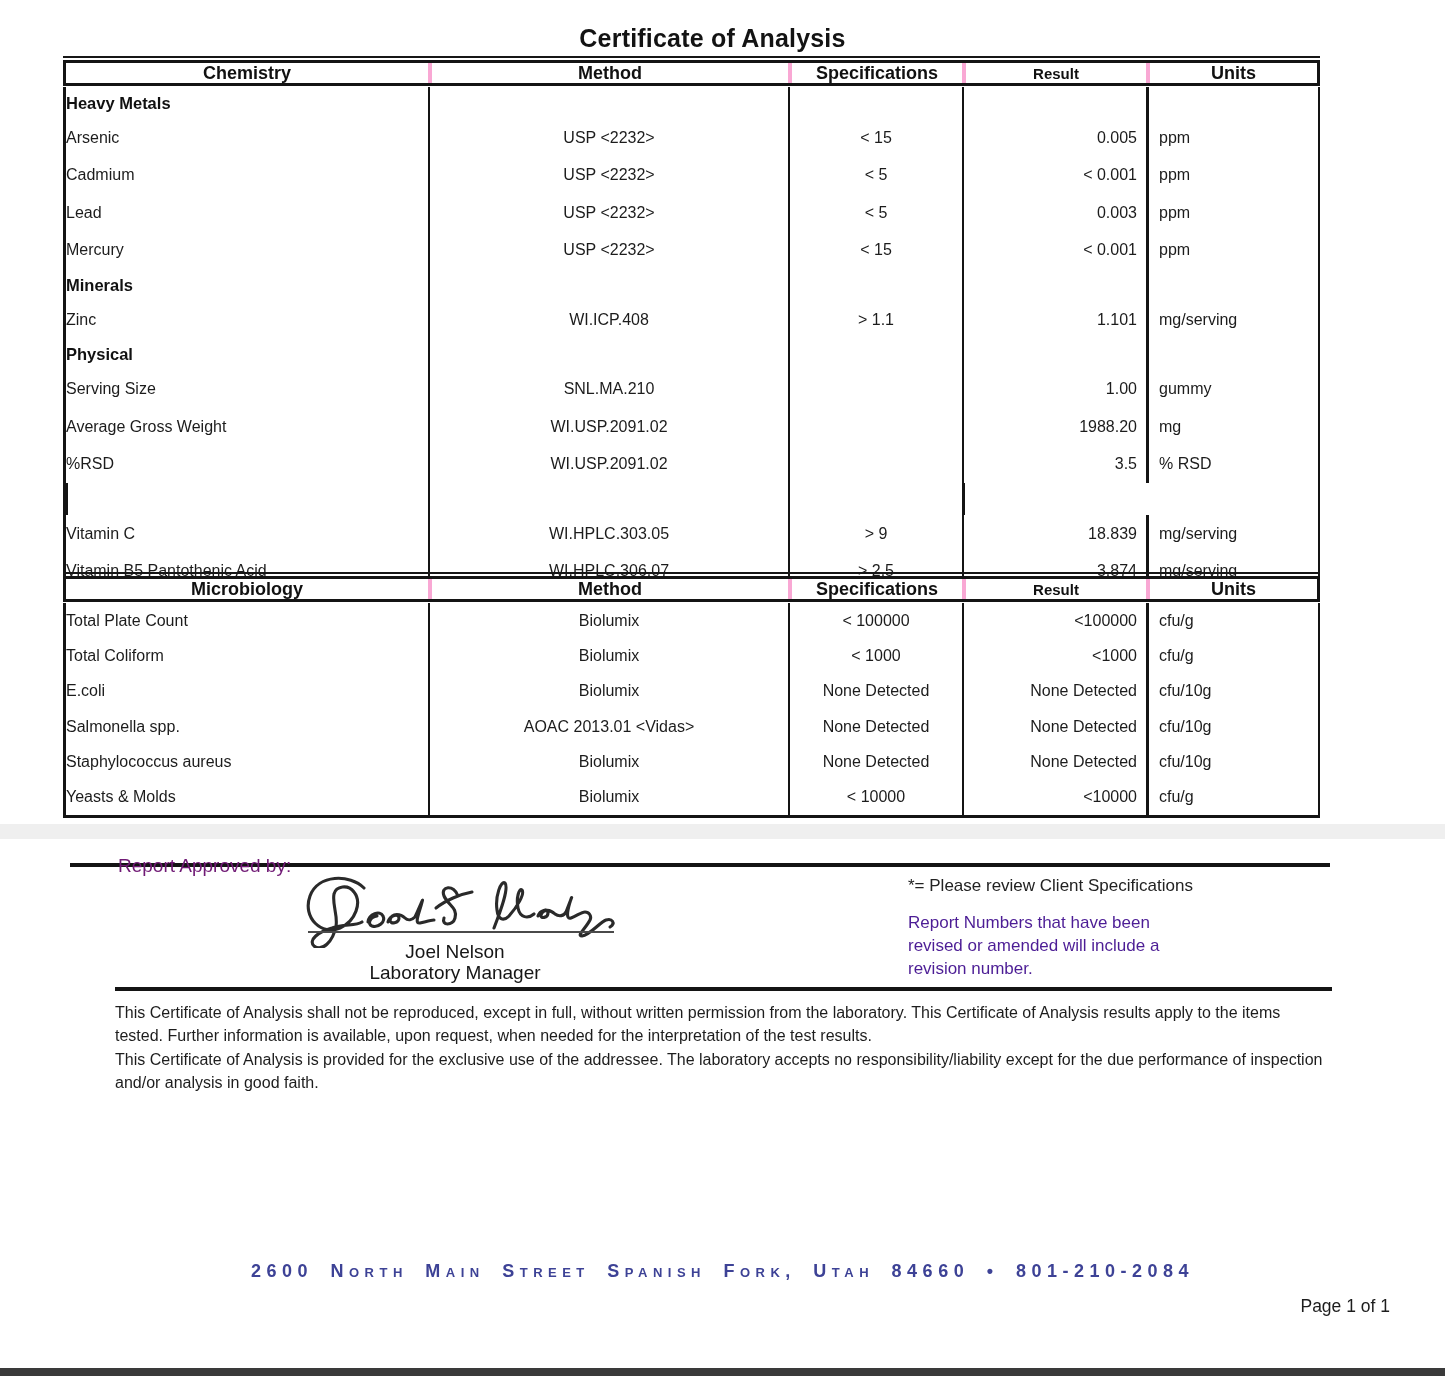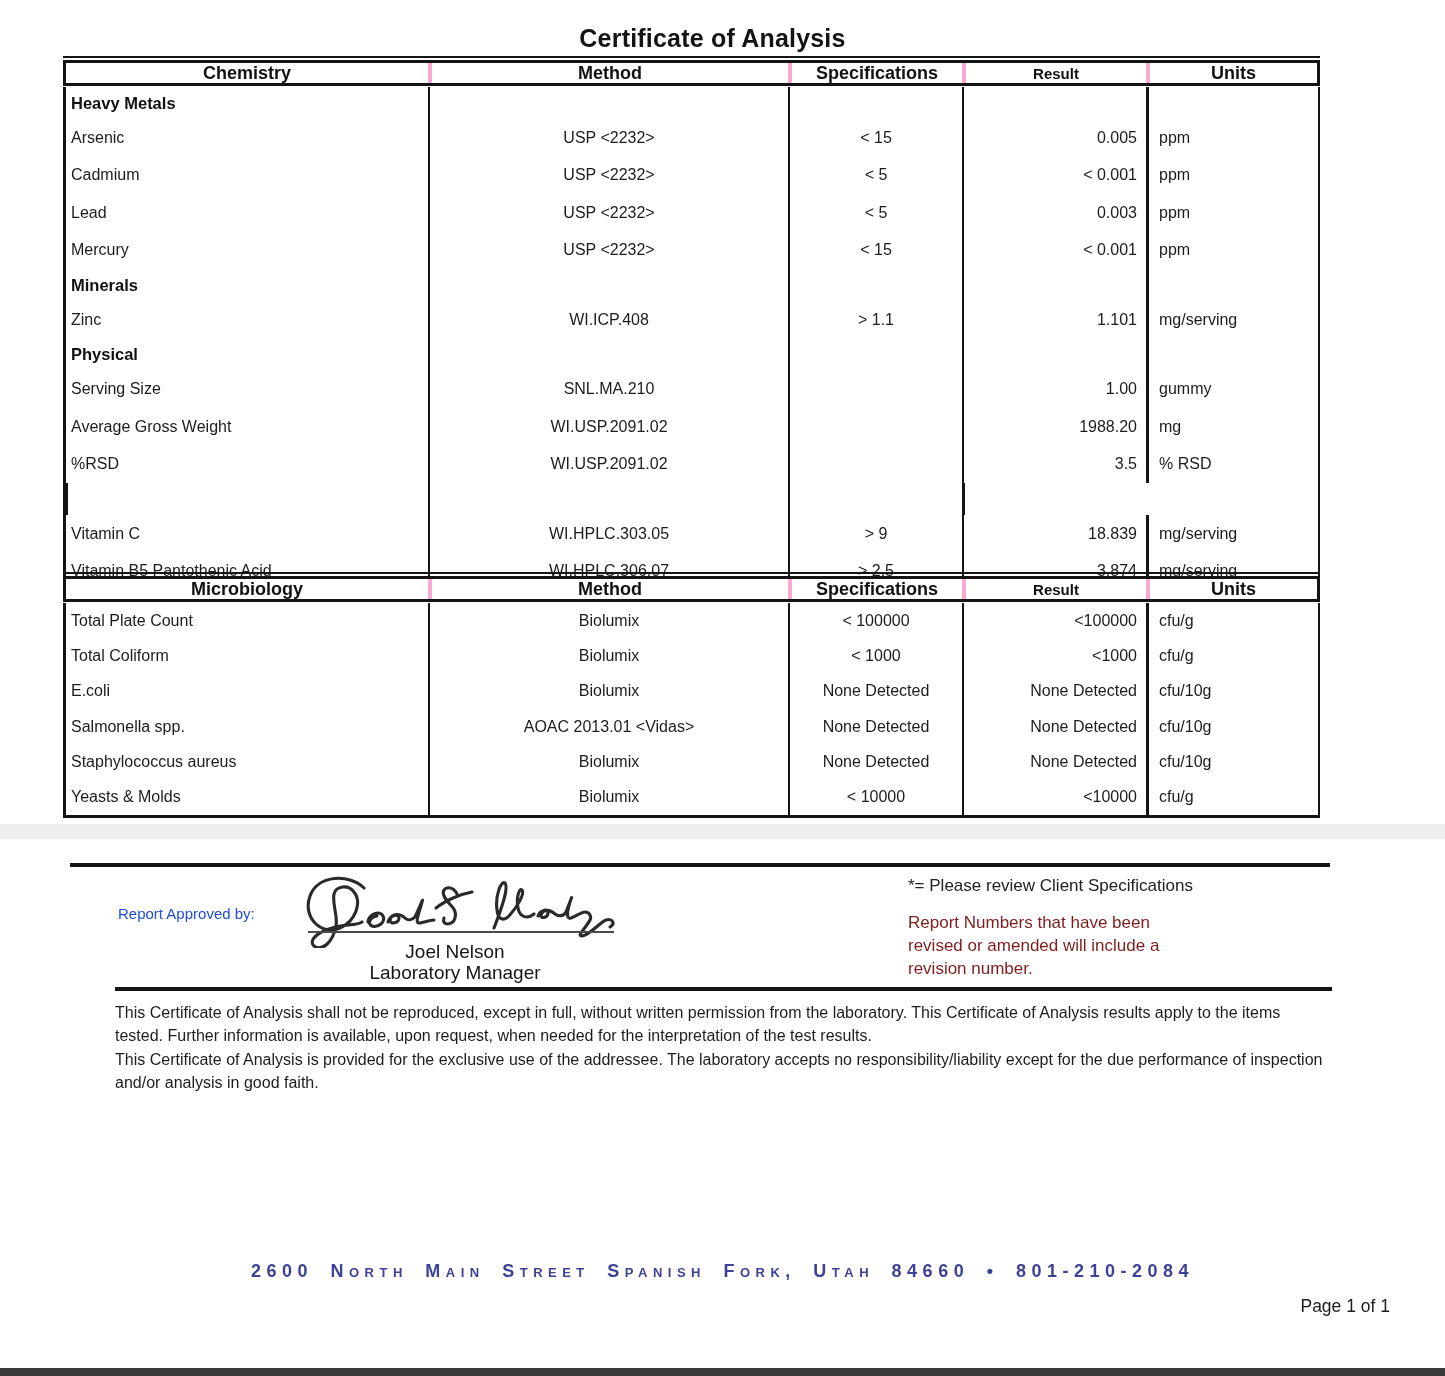--- a/index.html
+++ b/index.html
@@ -21,39 +21,39 @@
   .hc.hc-result{font-size:15px;}
   .tbody{border-left:3px solid #141414;border-right:2px solid #141414;border-bottom:3px solid #141414;
          box-sizing:border-box;margin-top:1px;background:#fff;}
   .row{display:grid;grid-template-columns:var(--cols);}
   .t1 .row-s{height:32px;}
   .t1 .row-d{height:37.5px;}
   .t2 .row-d{height:35.3px;}
   .c{display:flex;align-items:center;font-size:16px;box-sizing:border-box;min-width:0;white-space:nowrap;}
   .c2,.c3{justify-content:center;}
   .c4{justify-content:flex-end;padding-right:9px;}
-  .c1{padding-left:5px;}
+  .c1{}
   .c5{padding-left:10px;}
   .c2,.c3,.c4{border-left:2px solid #141414;}
   .c5{border-left:3px solid #141414;}
   .c1.sec{font-weight:bold;font-size:16.5px;color:#111;}
 
   .grayband{position:absolute;left:0;top:824px;width:100%;height:15px;background:#efefef;}
 
   
   .rule{position:absolute;background:#141414;height:4px;}
   .rule1{left:70px;top:863px;width:1260px;}
   .rule2{left:115px;top:987px;width:1217px;}
-  .approved-label{position:absolute;left:118px;top:905px;font-size:15px;color:#1d4ed8;}
+  .approved-label{position:absolute;left:118px;top:855px;font-size:19px;color:#701a75;}
   .sig-svg{position:absolute;left:298px;top:872px;}
   .sig-line{position:absolute;left:308px;top:931px;width:306px;height:2px;background:#4a4a4a;}
   .sig-name{position:absolute;left:330px;top:941px;width:250px;text-align:center;font-size:19px;color:#161616;}
   .sig-title{position:absolute;left:330px;top:962px;width:250px;text-align:center;font-size:19px;color:#161616;}
   .note-star{position:absolute;left:908px;top:876px;font-size:17px;color:#222;}
-  .note-rev{position:absolute;left:908px;top:911px;width:292px;font-size:17px;line-height:23px;color:#7f1d1d;}
+  .note-rev{position:absolute;left:908px;top:911px;width:292px;font-size:17px;line-height:23px;color:#4c1d95;}
 
   
   .disclaimer{position:absolute;left:115px;top:1001px;width:1216px;font-size:16px;line-height:23.3px;color:#1d1d1d;}
   .disclaimer p{margin:0;}
 
   
   .addr{position:absolute;left:0;right:0;top:1261px;text-align:center;
         font-variant:small-caps;font-weight:bold;font-size:18px;letter-spacing:5.5px;word-spacing:7px;
         color:#3d4296;}
   .pagenum{position:absolute;right:55px;top:1296px;font-size:17.5px;color:#1d1d1d;}

